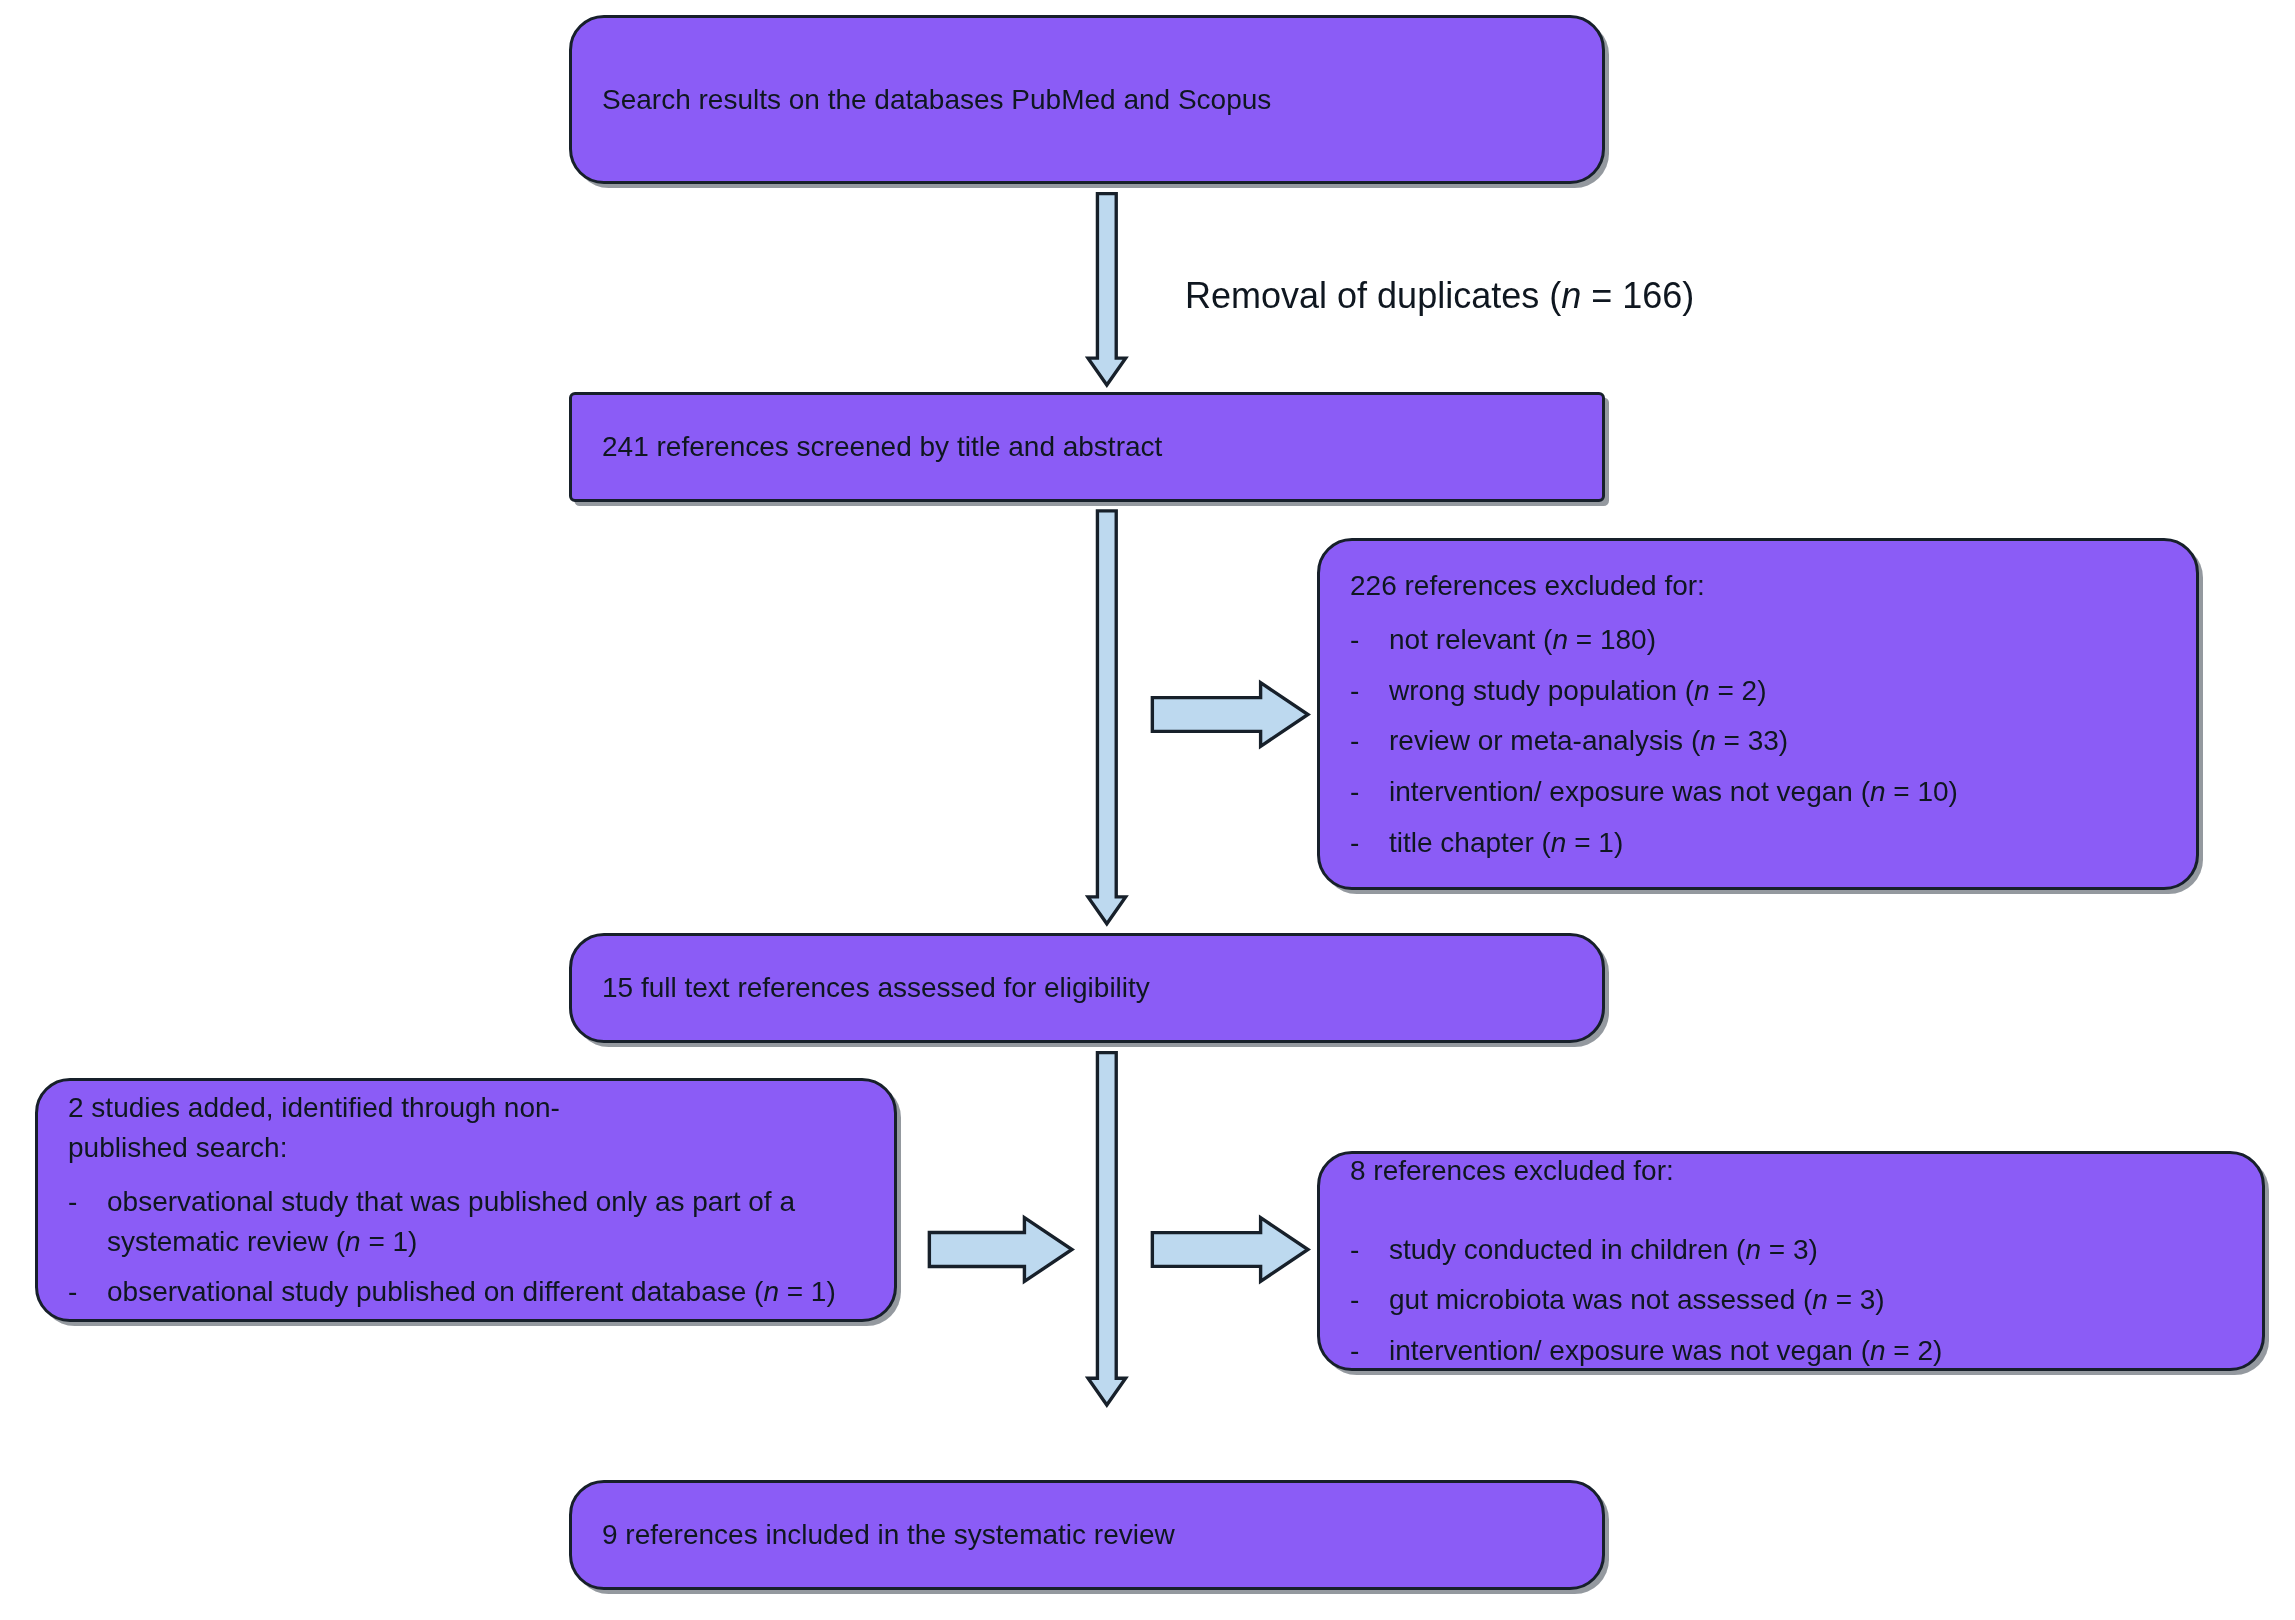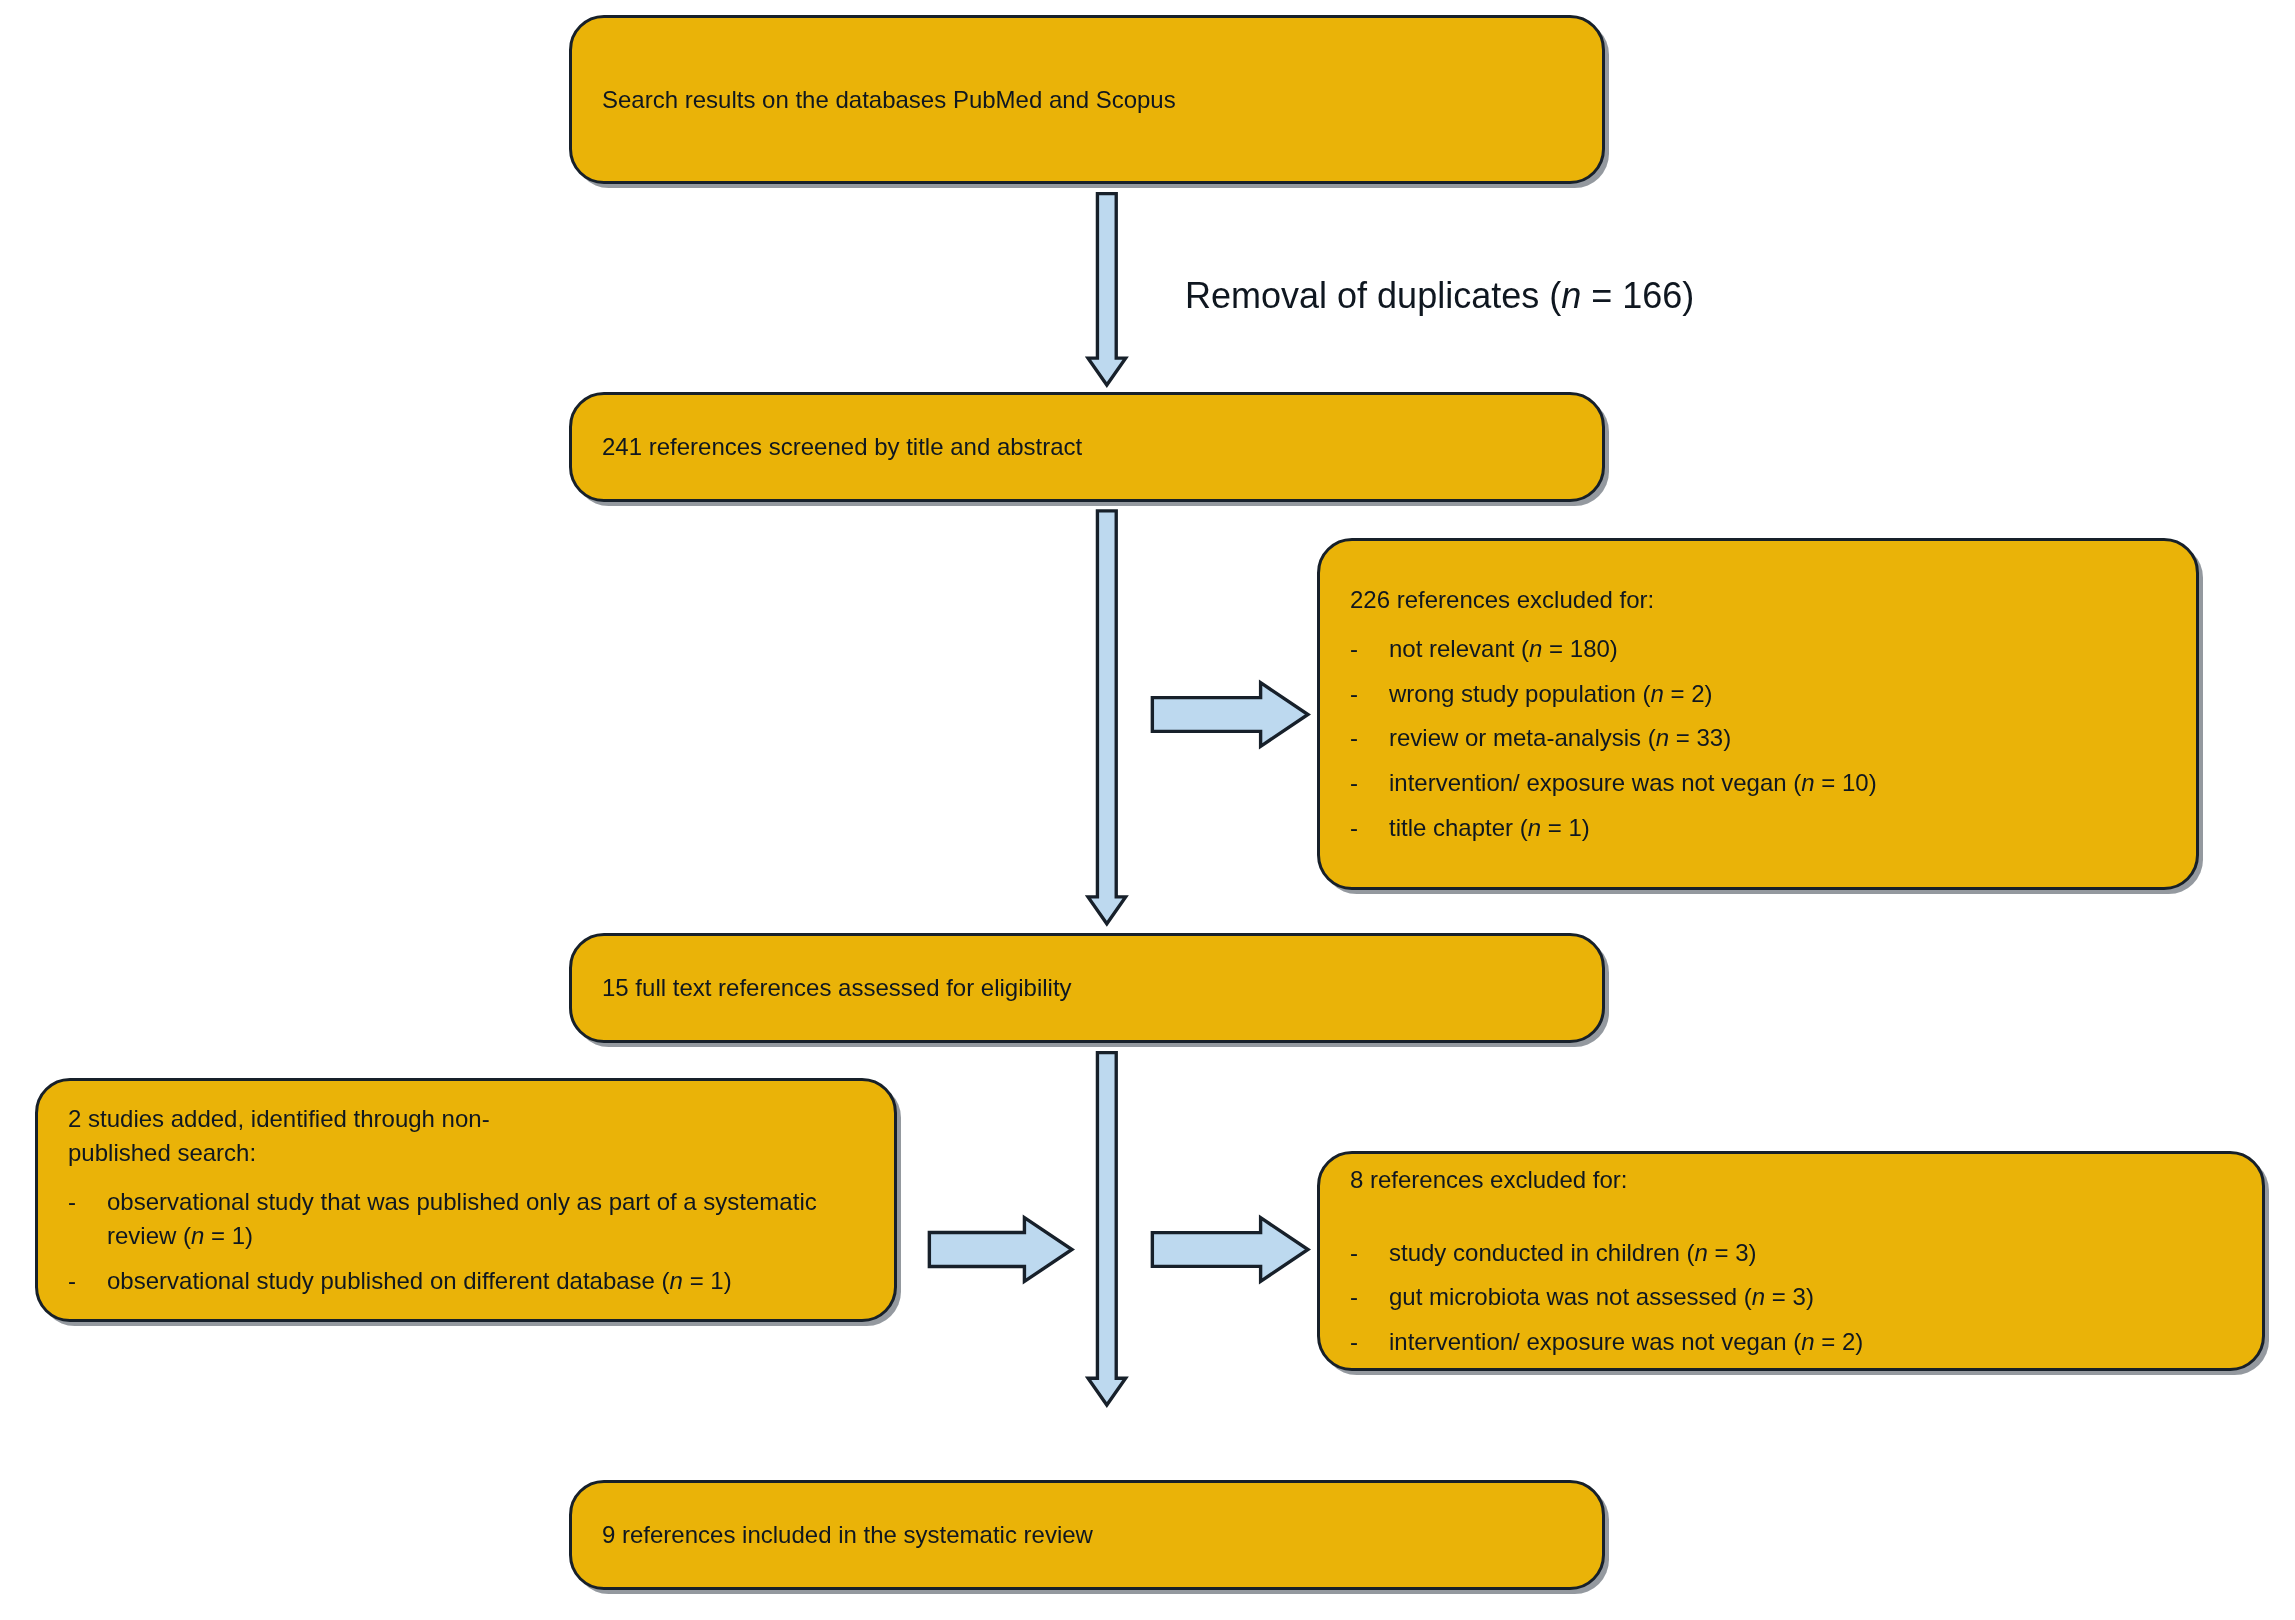--- a/index.html
+++ b/index.html
@@ -15,26 +15,26 @@
     width: 2295px;
     height: 1621px;
     background: #ffffff;
     overflow: hidden;
   }
 
   
   .flowbox {
     position: absolute;
     box-sizing: border-box;
-    background: #eab308;
+    background: #8b5cf6;
     border: 3.4px solid #17202a;
     border-radius: 35px;
     box-shadow: 4.7px 4.7px 0 -0.7px rgba(60,70,80,0.55);
     color: #0f1720;
-    font-size: 24px;
+    font-size: 28px;
     line-height: 1.48;
     padding: 13px 30px;
     display: flex;
     flex-direction: column;
     justify-content: center;
   }
   .flowbox.tight { line-height: 1.42; }
 
   .line { white-space: pre; }
   .wrapline { white-space: normal; }
@@ -89,21 +89,21 @@
     <svg width="47" height="196" viewBox="0 0 70 290">
       <path class="arrow-fill" d="M 20 0 L 48 0 L 48 245 L 62 245 L 34 285 L 6 245 L 20 245 Z"></path>
       <path class="arrow-stroke" d="M 20 0 L 48 0 L 48 245 L 62 245 L 34 285 L 6 245 L 20 245 Z" stroke-linejoin="miter"></path>
     </svg>
   </div>
 
   <div class="arrow-label" style="left:1145px; top:233px;">
     <span>Removal of duplicates (</span><i>n</i><span> = 166)</span>
   </div>
 
-  <div class="flowbox" style="left:569px; top:392px; width:1036px; height:110px;">
+  <div class="flowbox" style="left:569px; top:392px; width:1036px; height:110px;border-radius:6px;">
     <div class="line">241 references screened by title and abstract</div>
   </div>
 
   <div class="arrow" style="left:1084px; top:509px; width:47px; height:420px;">
     <svg width="47" height="420" viewBox="0 0 70 620">
       <path class="arrow-fill" d="M 20 0 L 48 0 L 48 575 L 62 575 L 34 615 L 6 575 L 20 575 Z"></path>
       <path class="arrow-stroke" d="M 20 0 L 48 0 L 48 575 L 62 575 L 34 615 L 6 575 L 20 575 Z" stroke-linejoin="miter"></path>
     </svg>
   </div>
 

